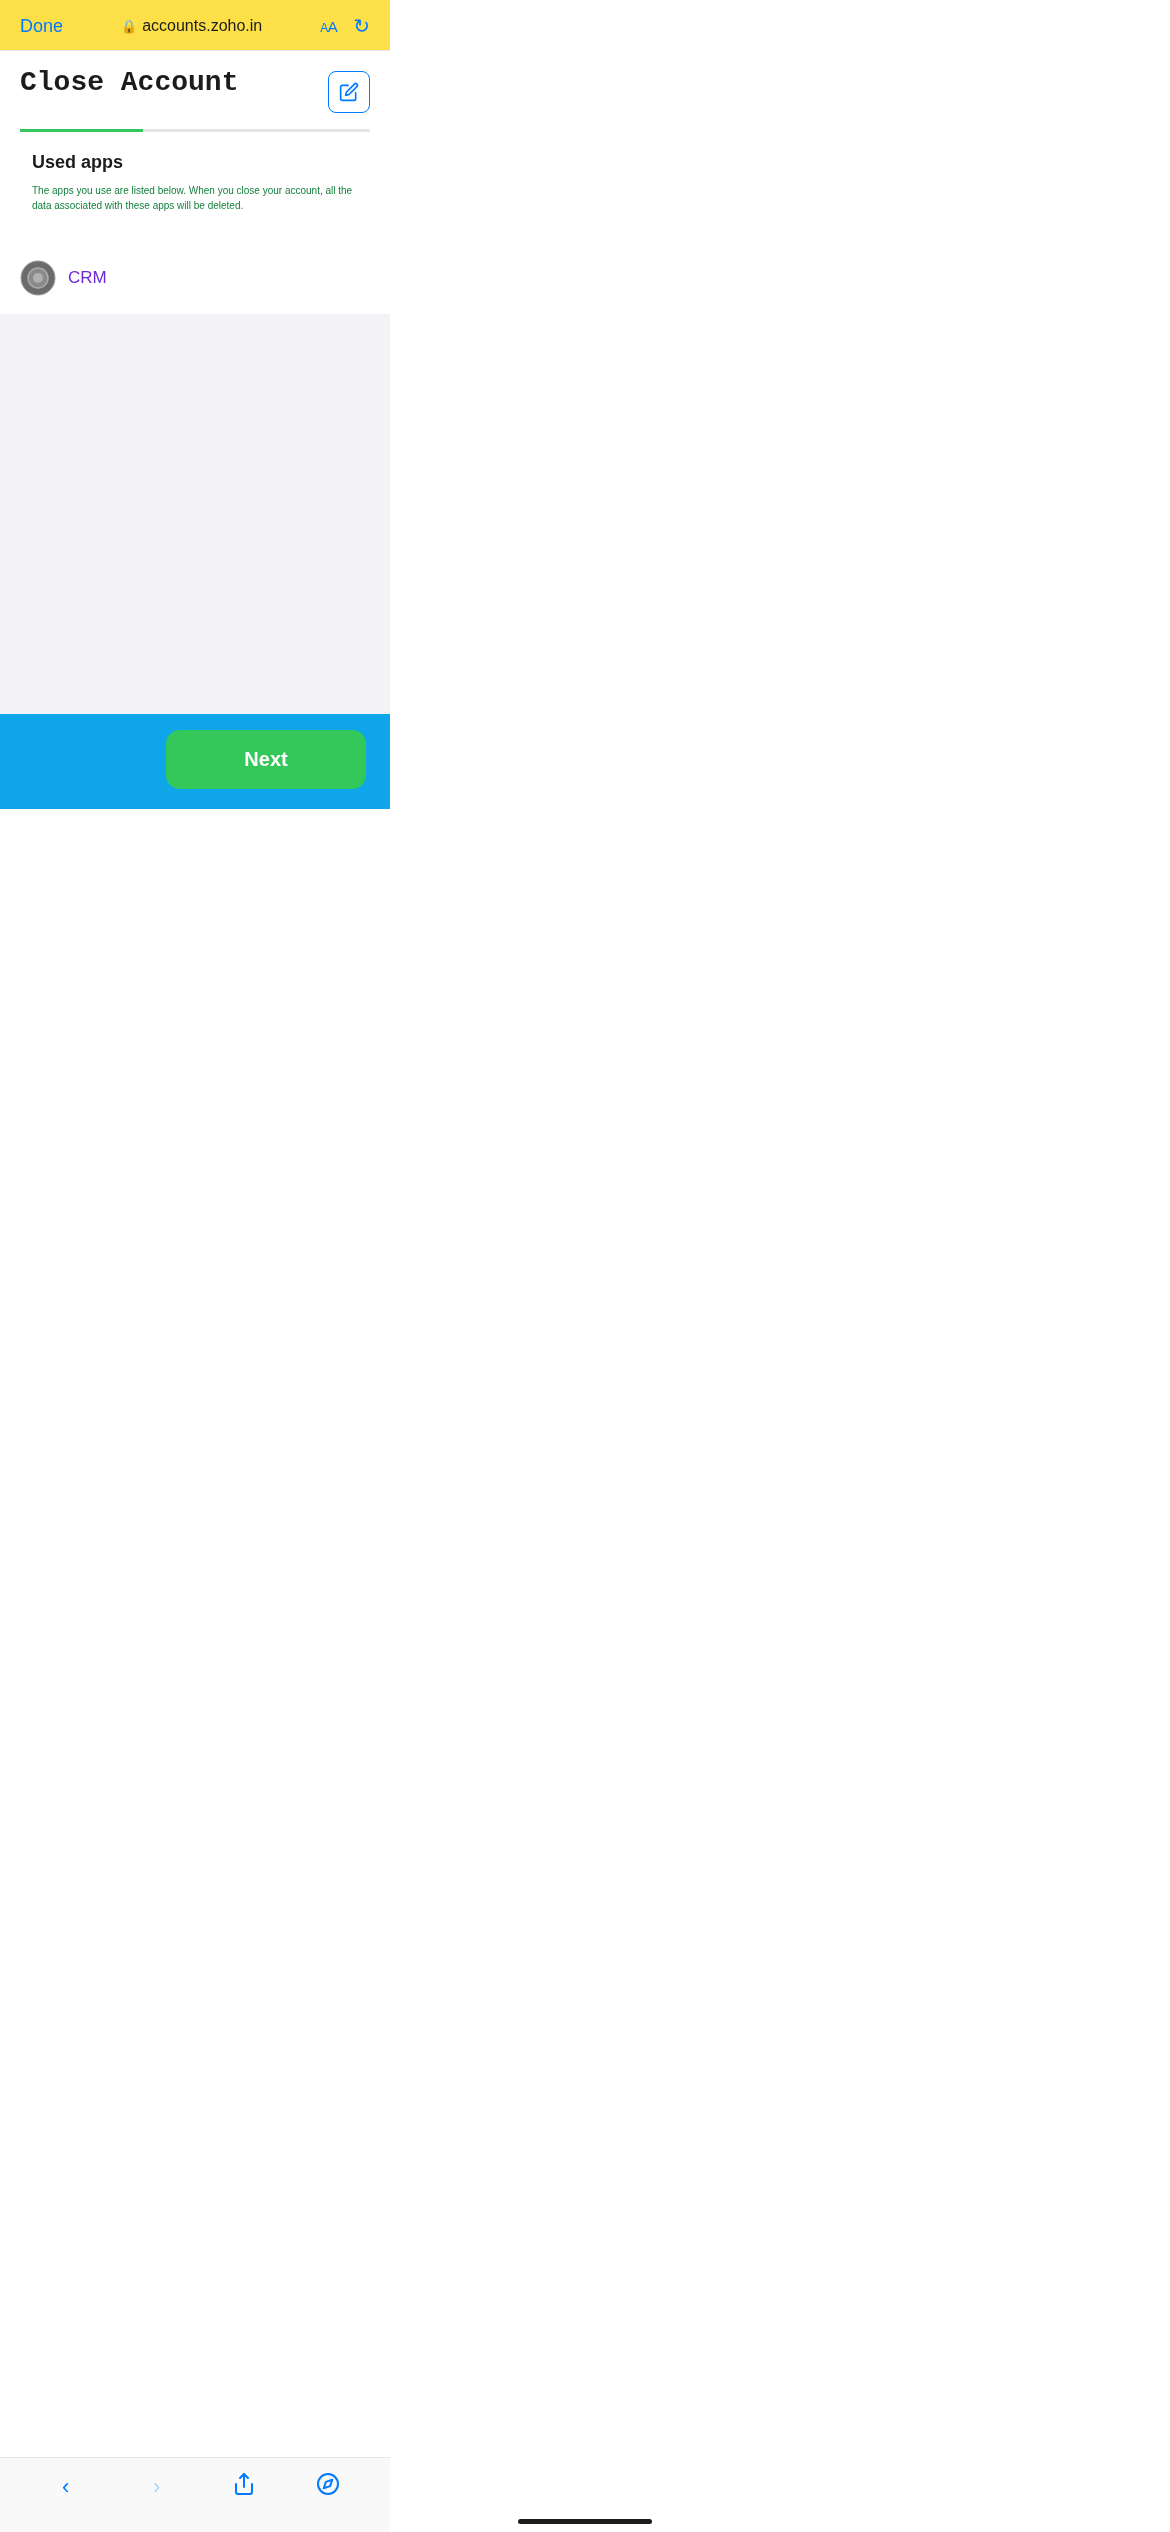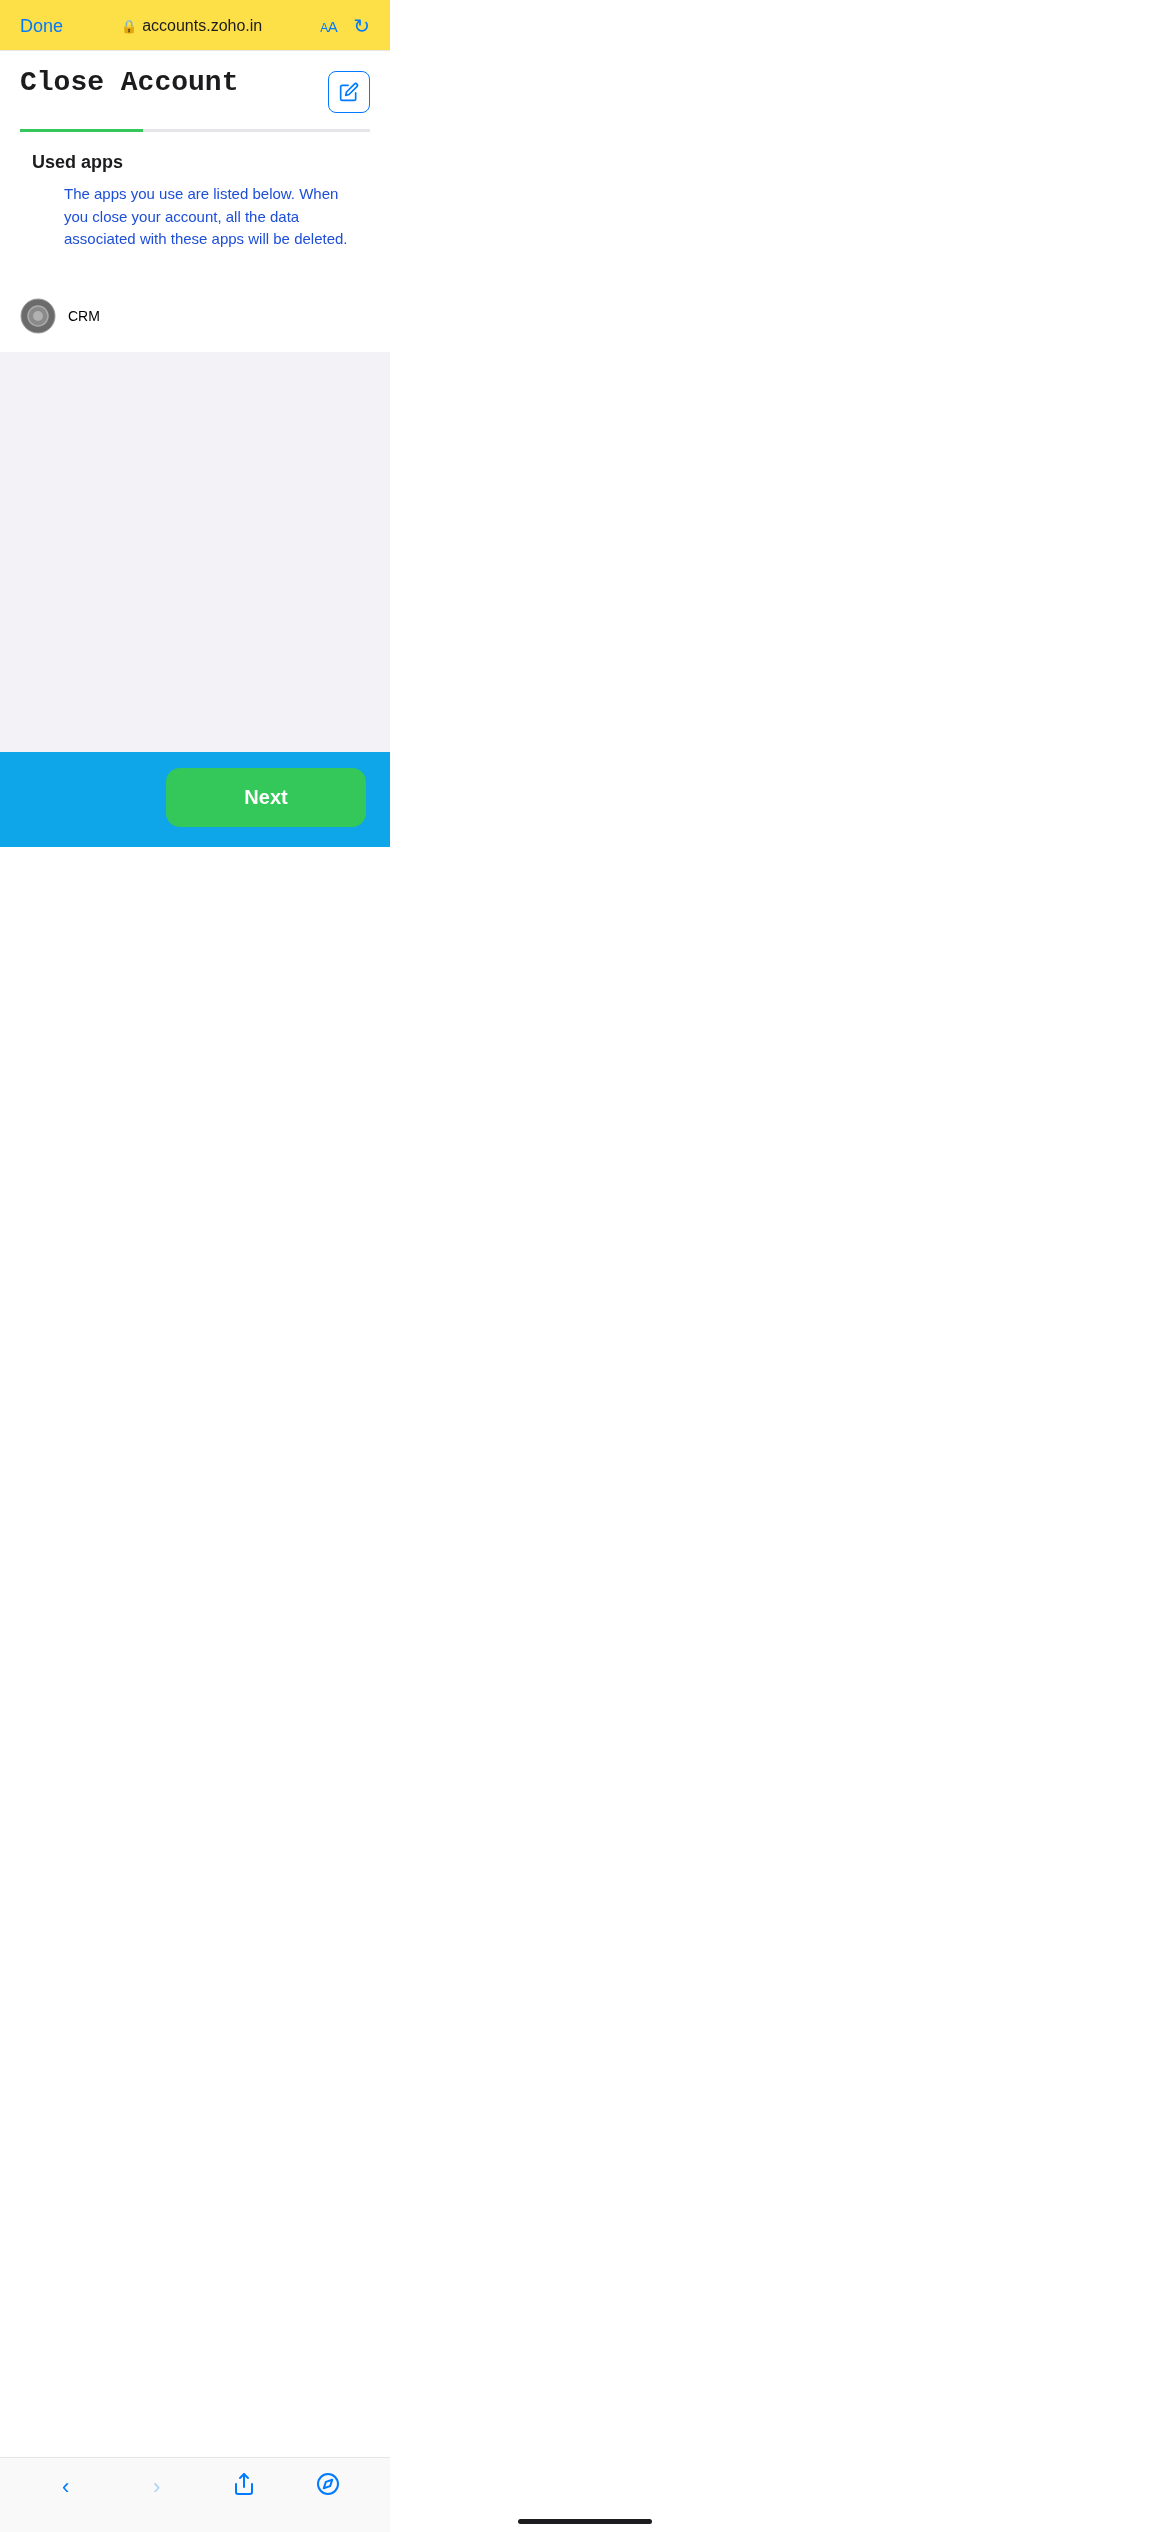--- a/index.html
+++ b/index.html
@@ -132,25 +132,24 @@
     }
 
     .section-title {
       font-size: 18px;
       font-weight: 700;
       color: #1c1c1e;
       margin-bottom: 10px;
     }
 
     .section-desc {
-      font-size: 15px;
-      color: #1d4ed8;
+      font-size: 10px;
+      color: #15803d;
       line-height: 1.5;
       margin-bottom: 4px;
-      margin-left: 32px;
     }
 
     
     .apps-list {
       background: #ffffff;
     }
 
     .app-item {
       display: flex;
       align-items: center;
@@ -171,22 +170,22 @@
     }
 
     
     .contacts-hex {
       width: 36px;
       height: 36px;
       margin-right: 12px;
     }
 
     .app-name {
-      font-size: 14px;
-      color: #000000;
+      font-size: 17px;
+      color: #6d28d9;
       font-weight: 400;
     }
 
     
     .empty-area {
       background: #f2f2f7;
       flex: 1;
       height: 400px;
     }
 

